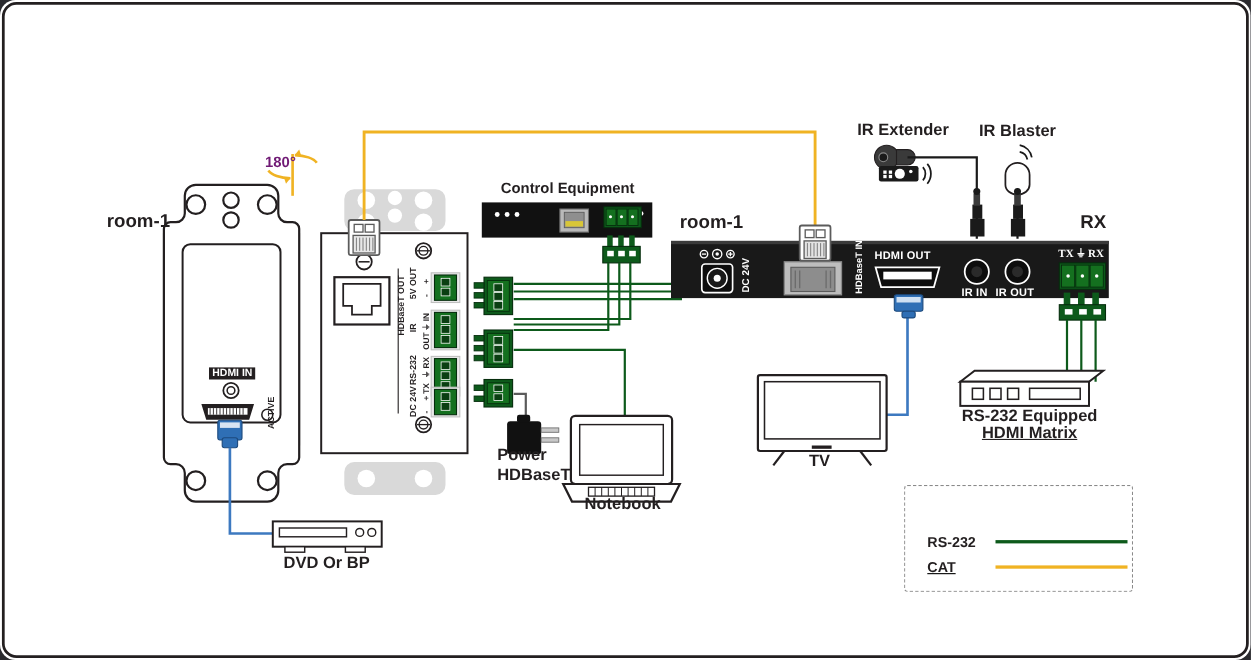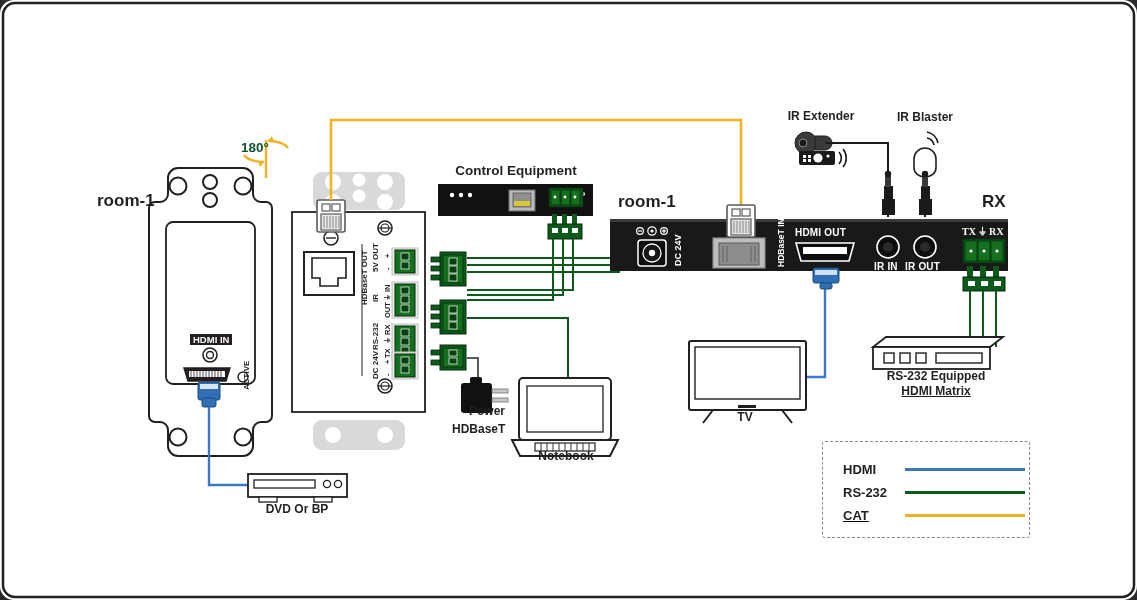--- a/index.html
+++ b/index.html
@@ -18,21 +18,21 @@
   #canvas { position: absolute; inset: 0; }
   .lbl {
     position: absolute;
     color: #231f20;
     font-weight: bold;
     white-space: nowrap;
     line-height: 1.15;
   }
   .lbl.ctr { transform: translateX(-50%); text-align: center; }
   .f9  { font-size: 9.5px; }
-  .f12 { font-size: 12px; }
+  .f12 { font-size: 15px; }
   .f13 { font-size: 13.5px; }
   .f17 { font-size: 17px; }
   .vert {
     position: absolute;
     font-size: 8px; font-weight: bold; color: #231f20;
     transform-origin: 0 0;
     transform: rotate(-90deg);
     white-space: nowrap;
   }
   .white-txt { color: #ffffff; }
@@ -507,21 +507,21 @@
     </g>
 
   </svg>
 
   <div class="lbl f17" style="left:97px; top:191px;">room-1</div>
 
   <div class="lbl f17" style="left:618px; top:192px;">room-1</div>
 
   <div class="lbl f17" style="left:982px; top:192px;">RX</div>
 
-  <div class="lbl f13" style="left:241px; top:140px; color:#14532d;text-align:center;">180°</div>
+  <div class="lbl f13" style="left:241px; top:140px; color:#701a75;text-align:center;">180°</div>
 
   <div class="lbl f9 white-txt" style="left:193px; top:335px;">HDMI IN</div>
   <div class="vert" style="left:242px; top:390px;">ACTIVE</div>
 
   <div class="vert" style="left:360px; top:305px;">HDBaseT OUT</div>
 
   <div class="vert" style="left:371px; top:272px;">5V OUT</div>
   <div class="vert" style="left:383px; top:258px; font-size:7.5px;">+</div>
   <div class="vert" style="left:383px; top:270px; font-size:7.5px;">-</div>
 
@@ -546,29 +546,25 @@
   <div class="rxlabel" style="left:905px; top:261px;">IR OUT</div>
   <div class="rxlabel" style="left:962px; top:226px;font-family:Liberation Serif, serif;">TX ⏚ RX</div>
 
   <div class="lbl f13 ctr" style="left:516px; top:163px;">Control Equipment</div>
   <div class="lbl f12 ctr" style="left:821px; top:110px;">IR Extender</div>
   <div class="lbl f12 ctr" style="left:925px; top:111px;">IR Blaster</div>
   <div class="lbl f12 ctr" style="left:745px; top:411px;">TV</div>
   <div class="lbl f12 ctr" style="left:936px; top:370px;">RS-232 Equipped</div>
   <div class="lbl f12 ctr" style="left:936px; top:385px;text-decoration:underline;">HDMI Matrix</div>
   <div class="lbl f12 ctr" style="left:566px; top:450px;">Notebook</div>
-  <div class="lbl f12" style="left:452px; top:405px;margin-left:17px;">Power</div>
+  <div class="lbl f12" style="left:452px; top:405px;">Power</div>
   <div class="lbl f12" style="left:452px; top:423px;">HDBaseT</div>
   <div class="lbl f12 ctr" style="left:297px; top:503px;">DVD Or BP</div>
 
   <div class="legend-box" style="left:822px; top:441px; width:208px; height:97px;">
-    <div class="legend-row" style="left:20px; top:20px;">
-      <span class="legend-name">HDMI</span>
-      <span class="legend-swatch" id="sw0" style="background: rgb(61, 121, 192);"></span>
-    </div>
     <div class="legend-row" style="left:20px; top:43px;">
       <span class="legend-name">RS-232</span>
       <span class="legend-swatch" id="sw1" style="background: rgb(13, 90, 27);"></span>
     </div>
     <div class="legend-row" style="left:20px; top:66px;text-decoration:underline;">
       <span class="legend-name">CAT</span>
       <span class="legend-swatch" id="sw2" style="background: rgb(240, 179, 35);"></span>
     </div>
   </div>
 

